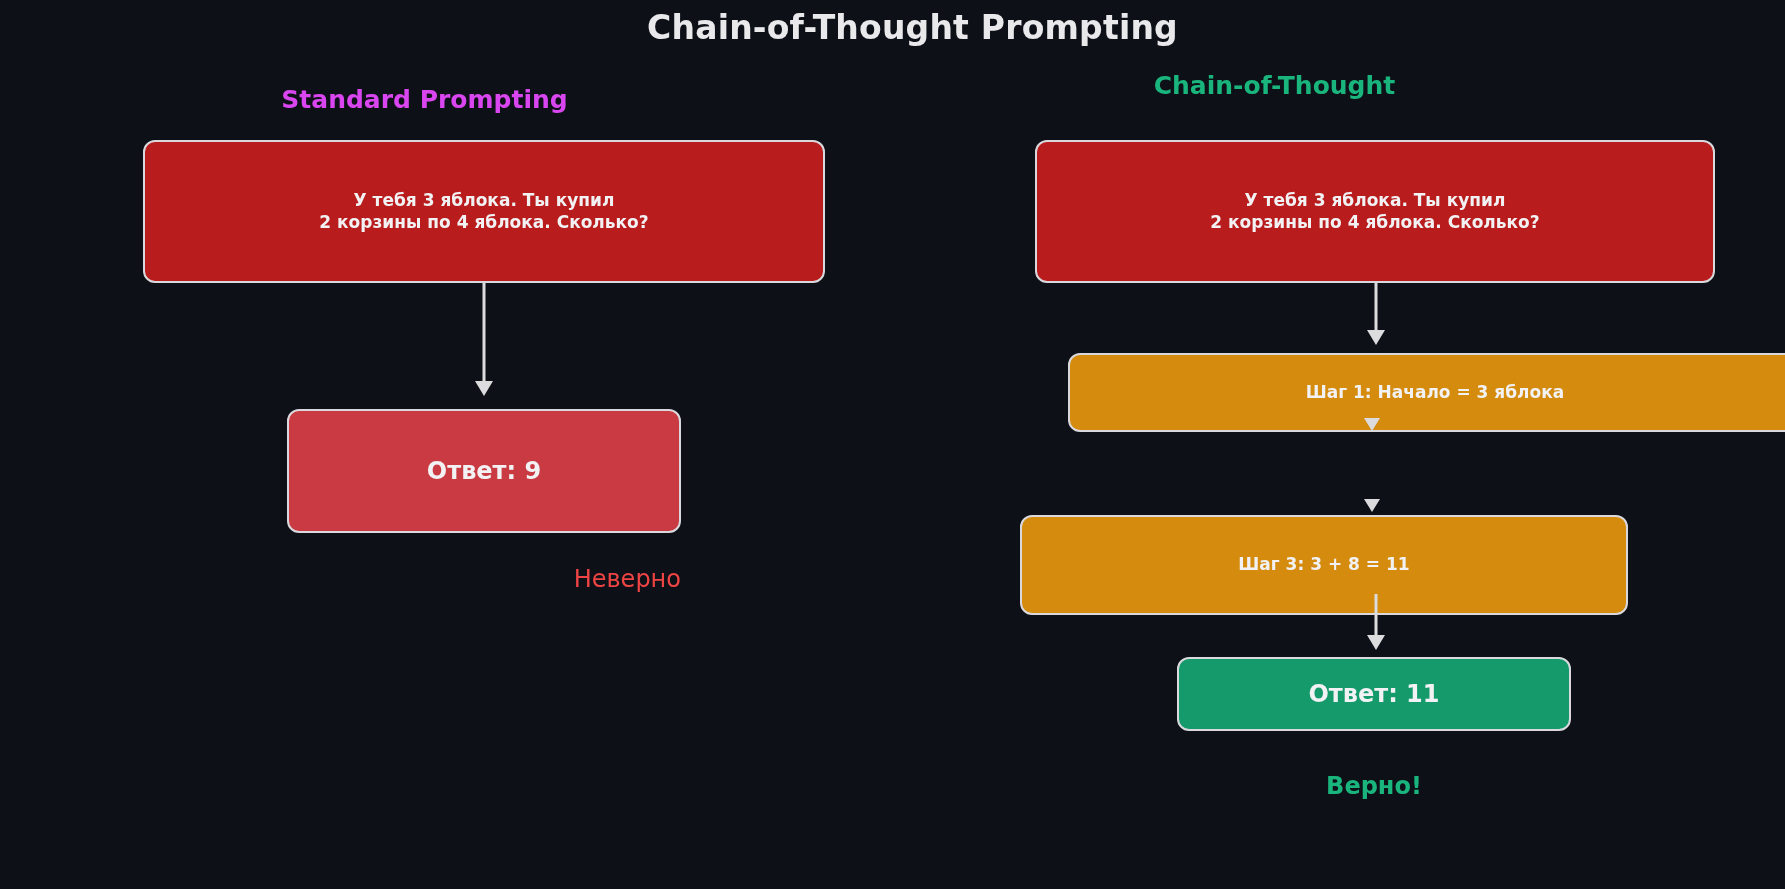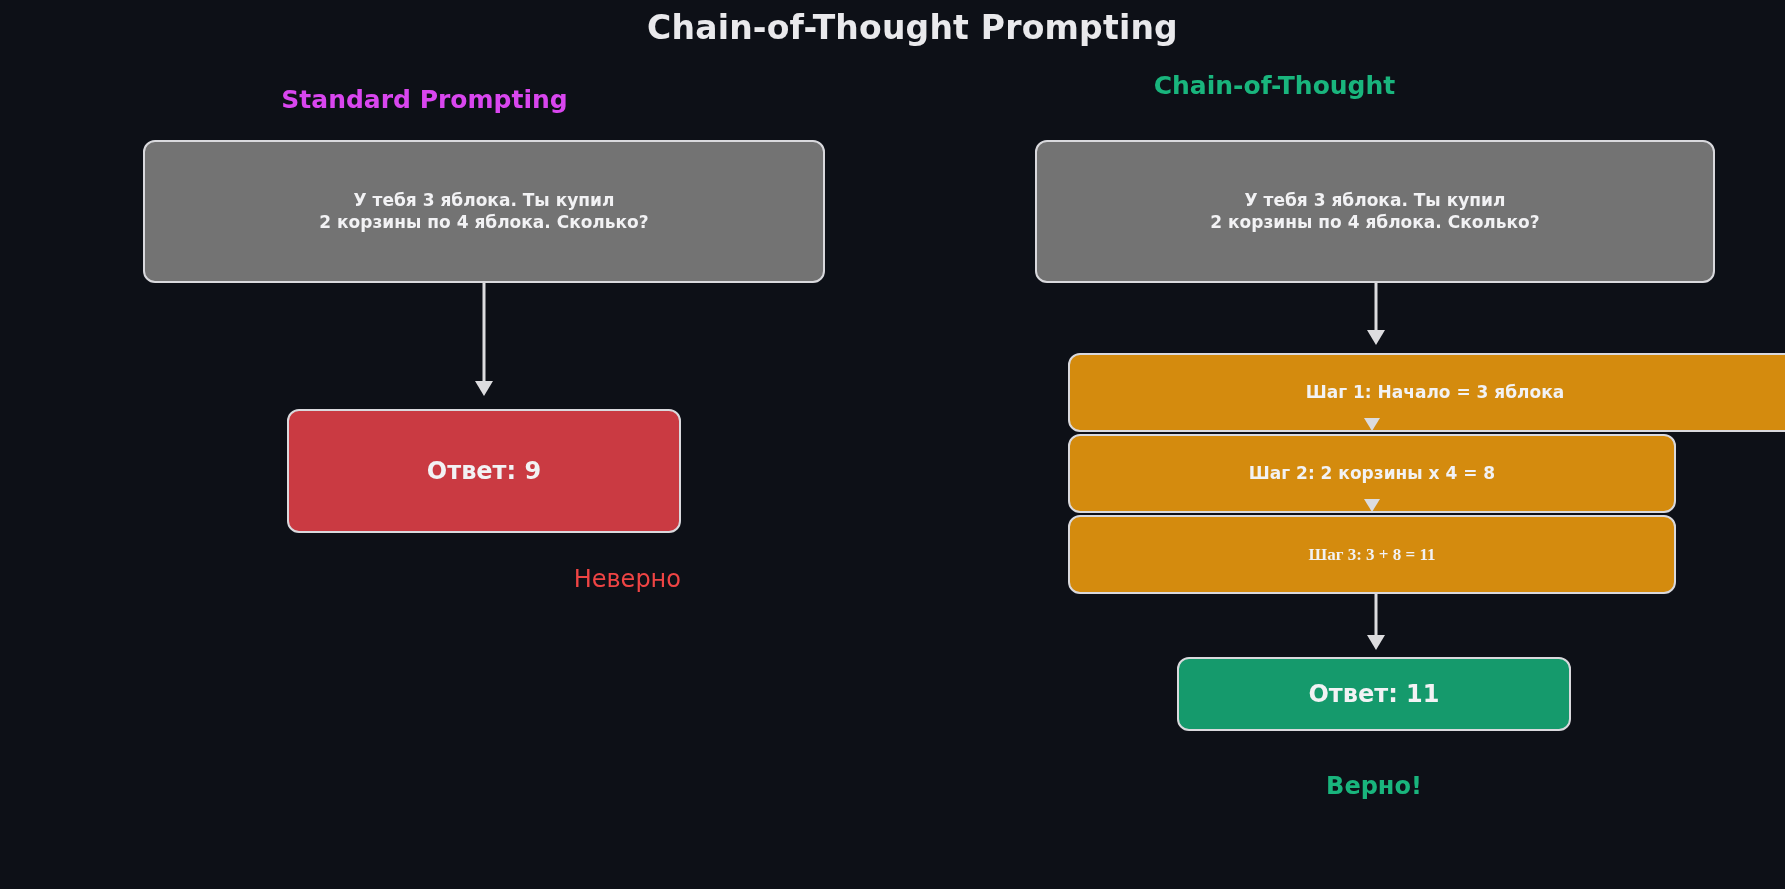--- a/index.html
+++ b/index.html
@@ -56,21 +56,21 @@
     display: flex;
     align-items: center;
     justify-content: center;
     text-align: center;
     color: #f2f2f4;
     font-weight: bold;
     line-height: 1.28;
   }
 
   .node.prompt {
-    background: #737373;
+    background: #b91c1c;
     font-size: 17px;
   }
   .node.answer-bad {
     background: #ca3a42;
     font-size: 24px;
   }
   .node.answer-good {
     background: #159a6c;
     font-size: 24px;
   }
@@ -88,21 +88,21 @@
     text-align: right;
     font-size: 24px;
     font-weight: normal;
     color: #ef4444;
   }
 
   
   #prompt-right     { left: 1035px; top: 140px; width: 680px; height: 143px; }
   #step-1           { left: 1068px; top: 353px; width: 734px; height: 79px; }
   #step-2           { left: 1068px; top: 434px; width: 608px; height: 79px; }
-  #step-3           { left: 1068px; top: 515px; width: 608px; height: 79px; font-family: Liberation Serif, serif; }
+  #step-3           { left: 1020px; top: 515px; width: 608px; height: 100px; }
   #answer-right     { left: 1177px; top: 657px; width: 394px; height: 74px; }
   #verdict-right {
     position: absolute;
     left: 1177px; top: 772px; width: 394px;
     text-align: center;
     font-size: 24px;
     font-weight: bold;
     color: #19b57d;
   }
 
@@ -188,21 +188,20 @@
 
   <div class="arrow" id="arrow-right-main">
     <div class="shaft"></div>
     <div class="head"></div>
   </div>
 
   <div class="node step" id="step-1">Шаг 1: Начало = 3 яблока</div>
 
   <div class="chevron" id="chevron-1"></div>
 
-  <div class="node step" id="step-2">Шаг 2: 2 корзины x 4 = 8</div>
 
   <div class="chevron" id="chevron-2"></div>
 
   <div class="node step" id="step-3">Шаг 3: 3 + 8 = 11</div>
 
   <div class="arrow" id="arrow-right-final">
     <div class="shaft"></div>
     <div class="head"></div>
   </div>
 

